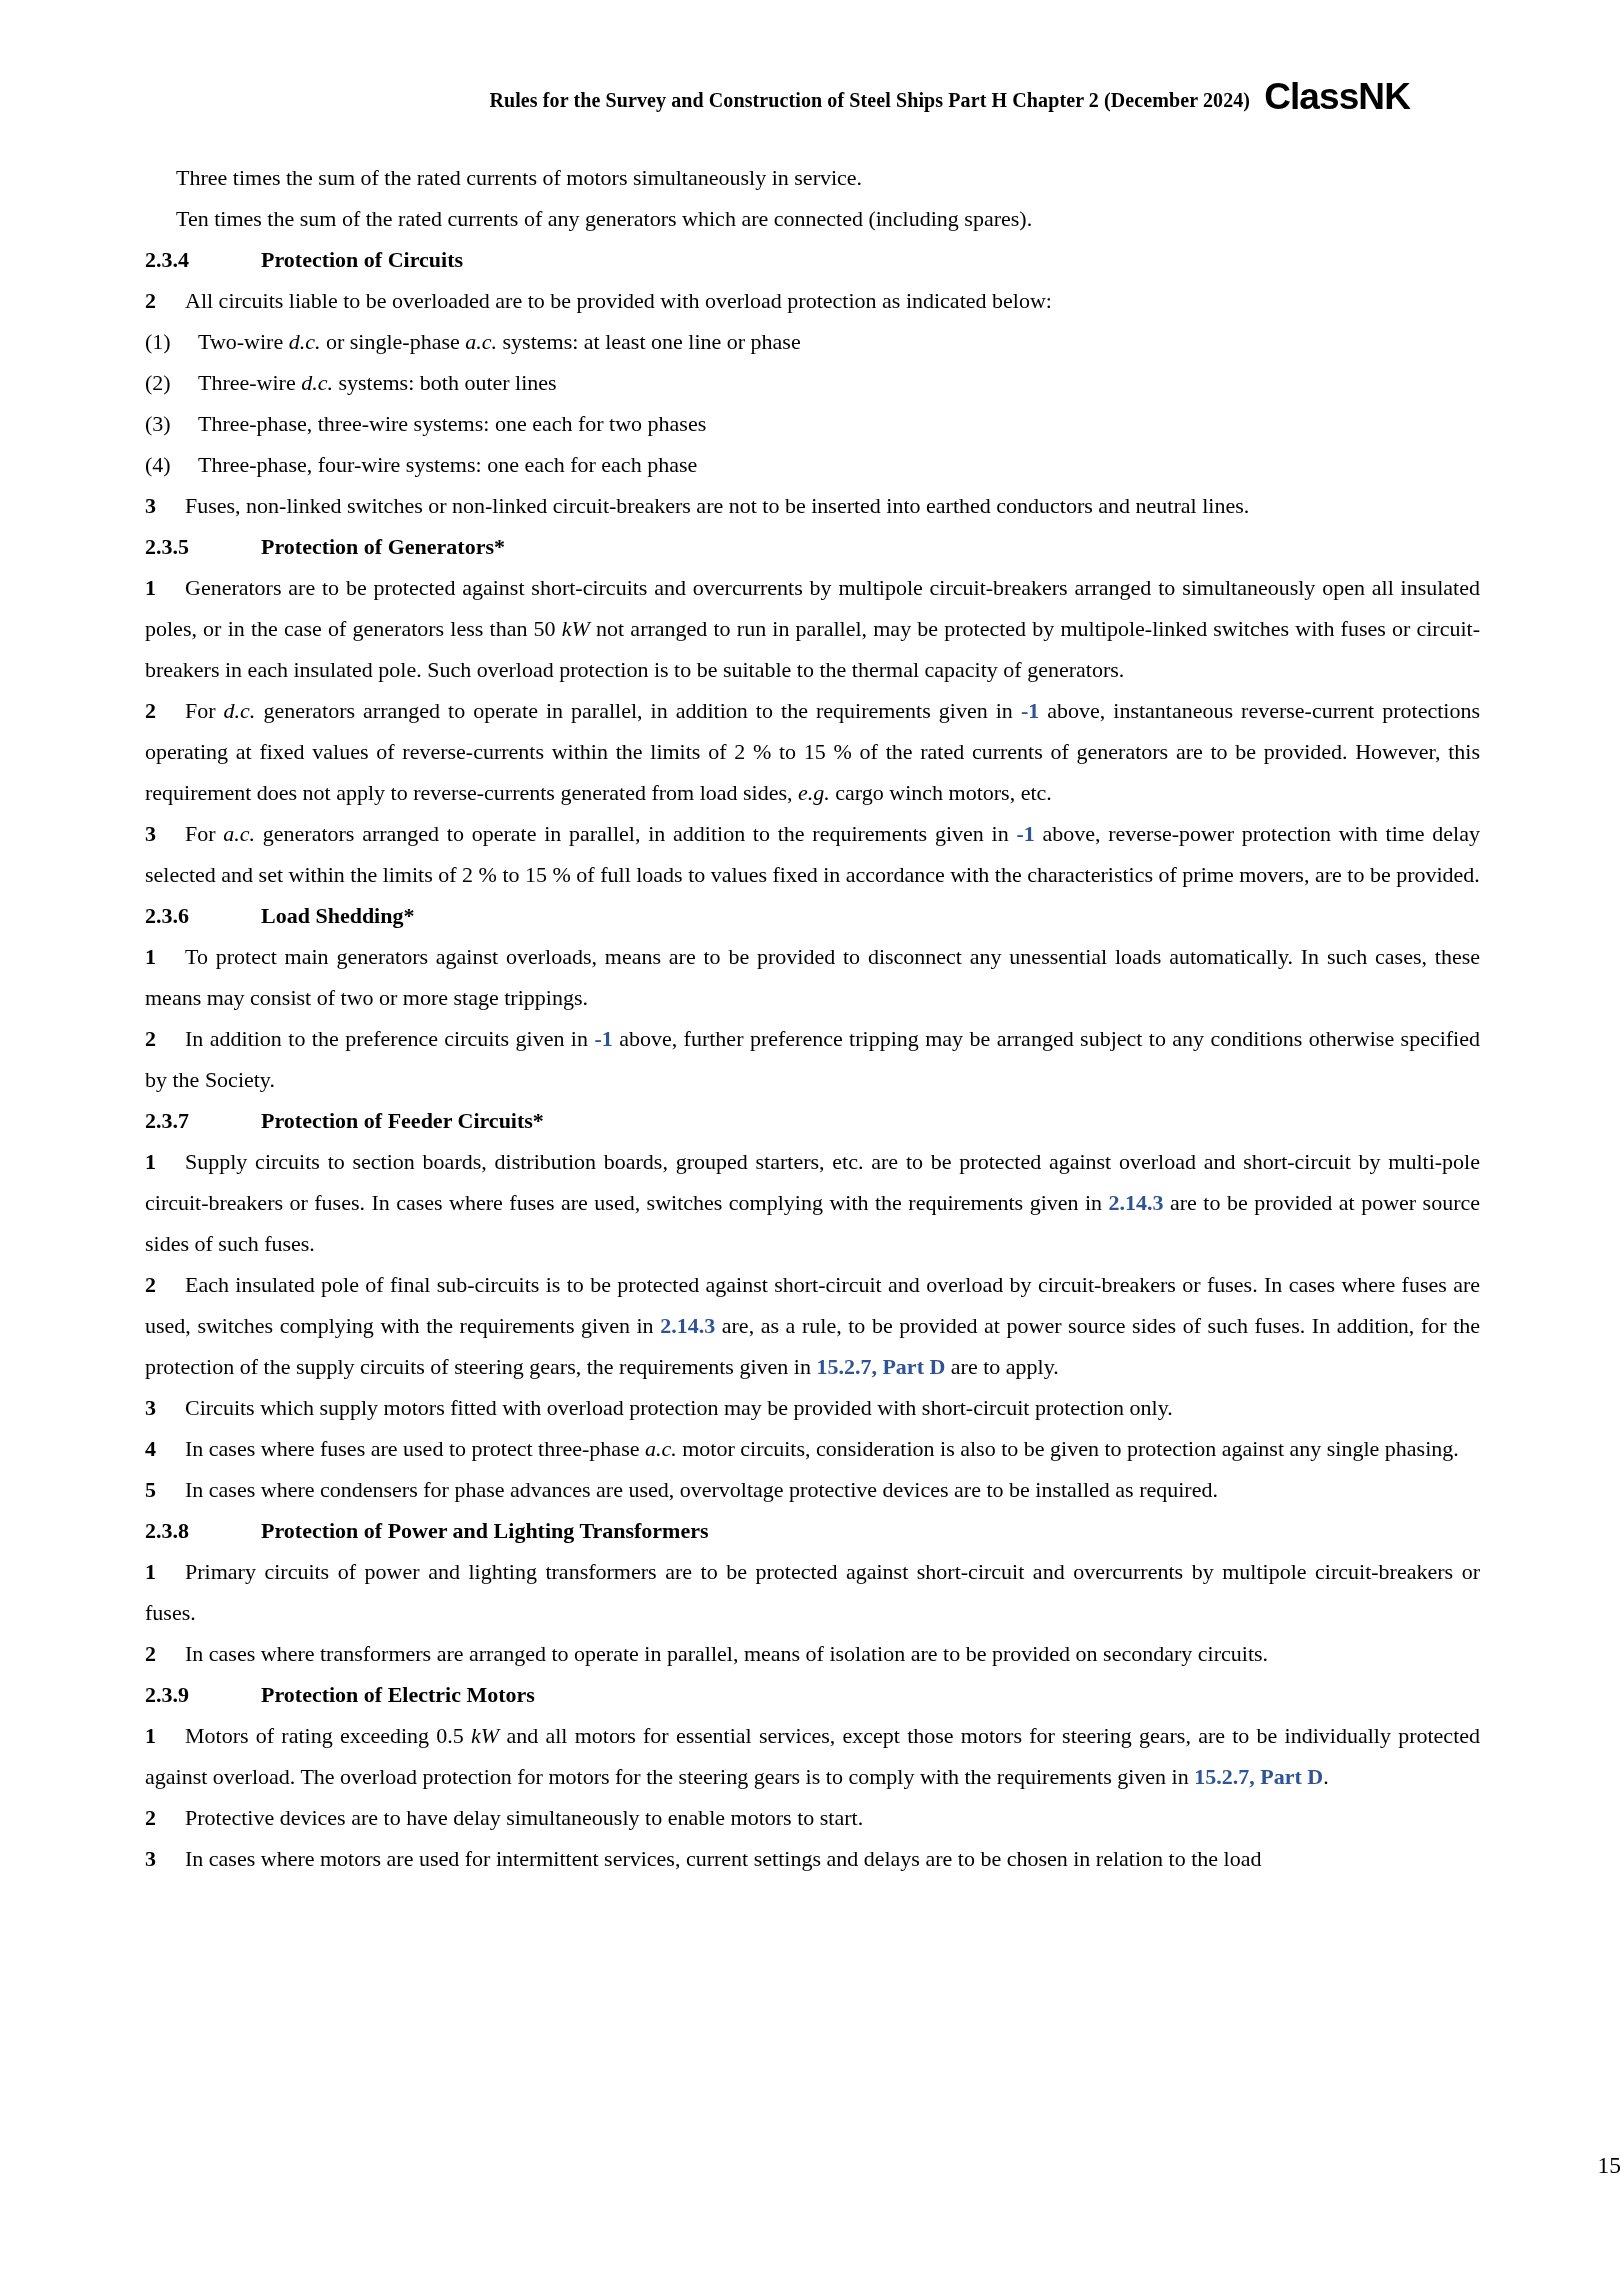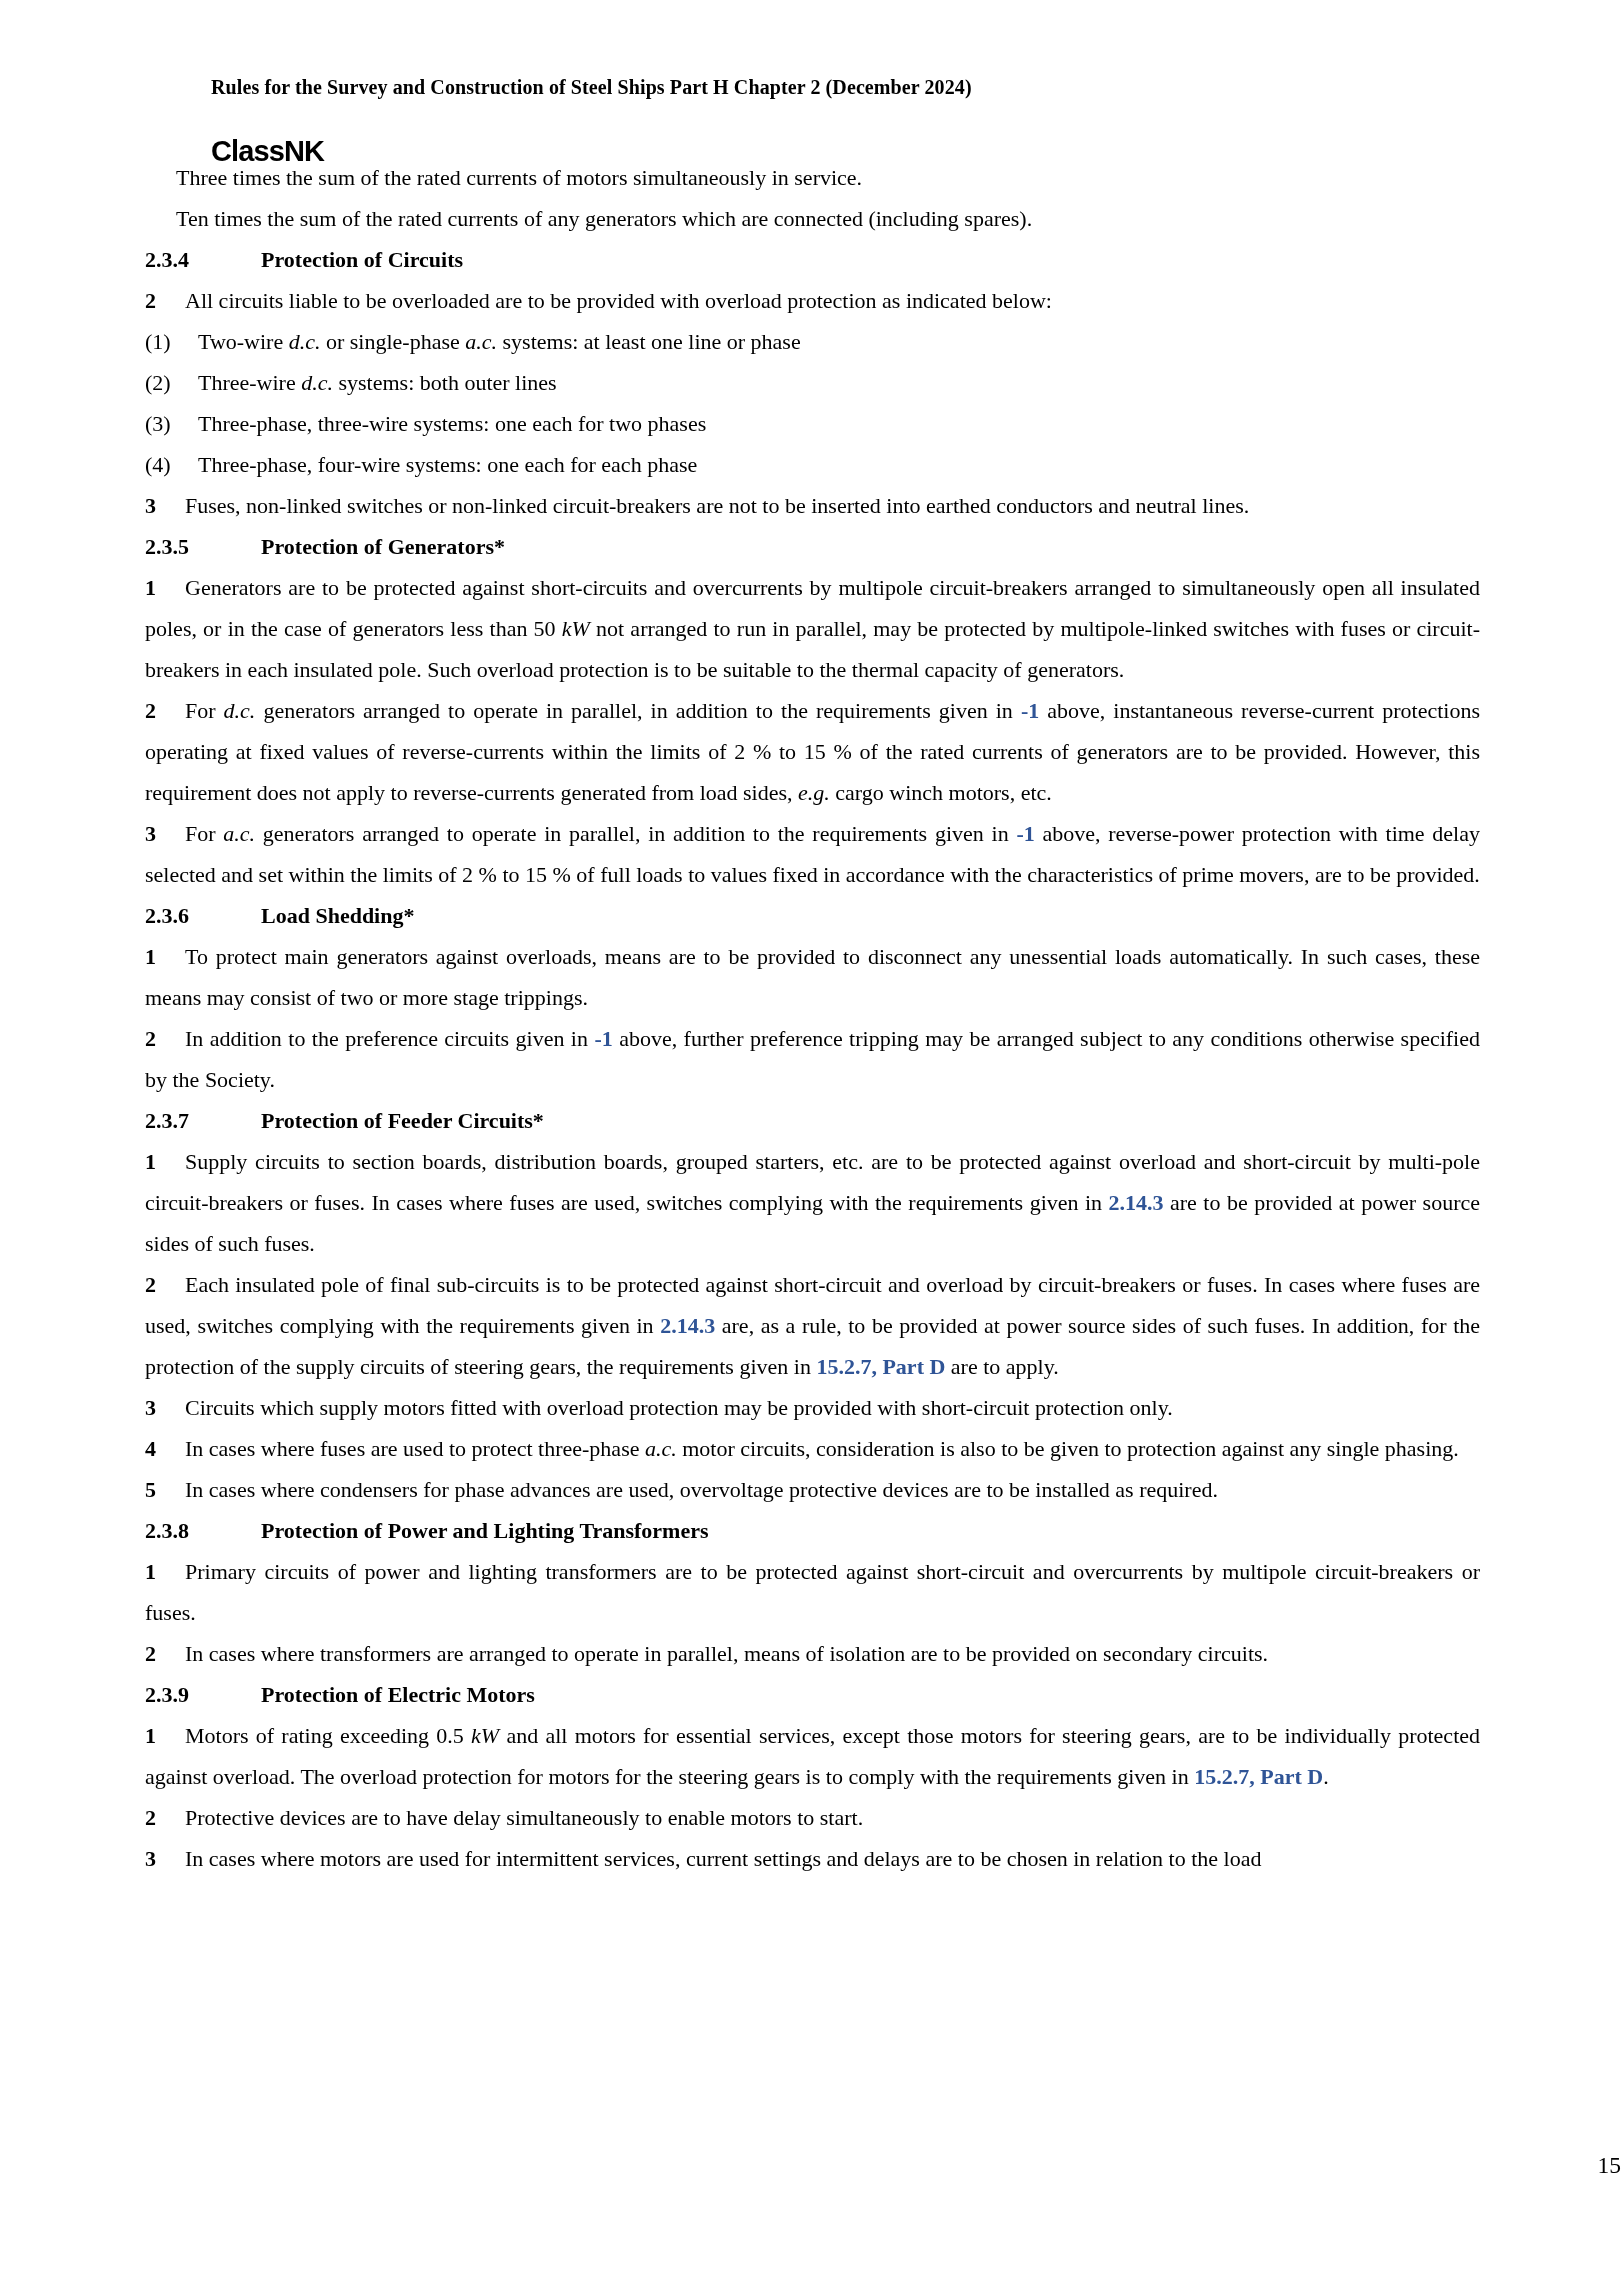--- a/index.html
+++ b/index.html
@@ -20,32 +20,31 @@
 
   
   .page-header {
     position: absolute;
     top: 76px;
     left: 211px;
     right: 211px;
     display: flex;
     align-items: baseline;
     justify-content: flex-end;
-    gap: 36px;
-    flex-direction: column;
+    gap: 14px;
   }
   .header-title {
     font-size: 20px;
     font-weight: bold;
     letter-spacing: 0.1px;
     white-space: nowrap;
   }
   .header-logo {
     font-family: "Liberation Sans", "DejaVu Sans", sans-serif;
-    font-size: 29px;
+    font-size: 37px;
     font-weight: bold;
     letter-spacing: -0.9px;
     line-height: 1;
     position: relative;
     top: 2px;
   }
 
   
   .content {
     position: absolute;

